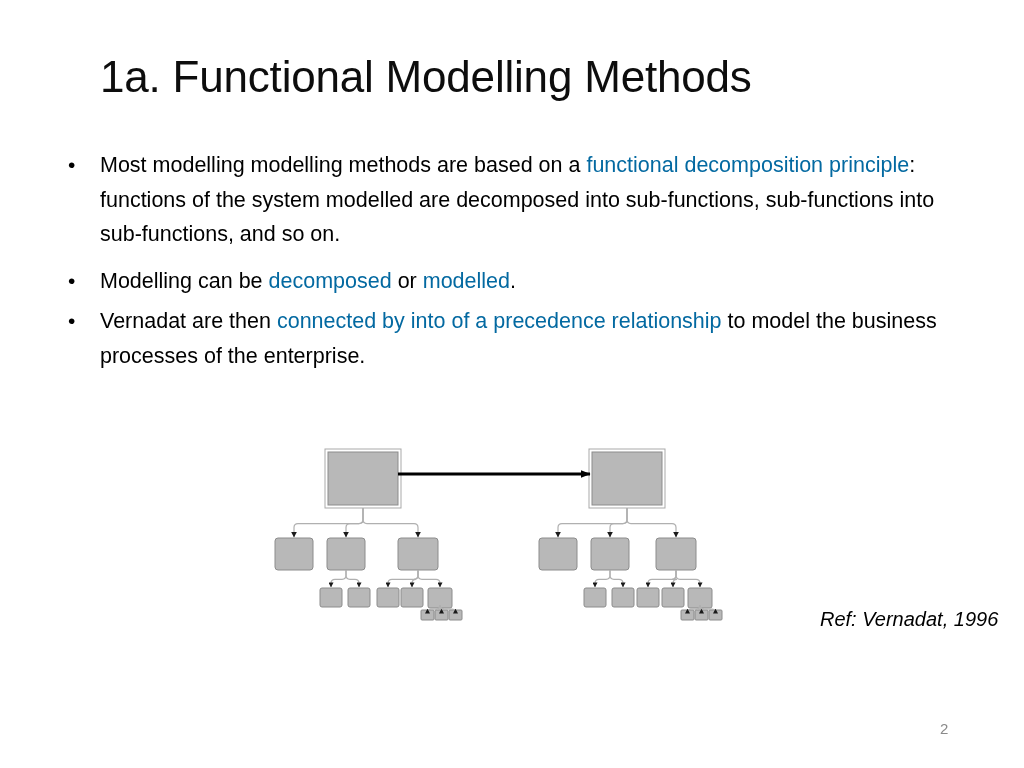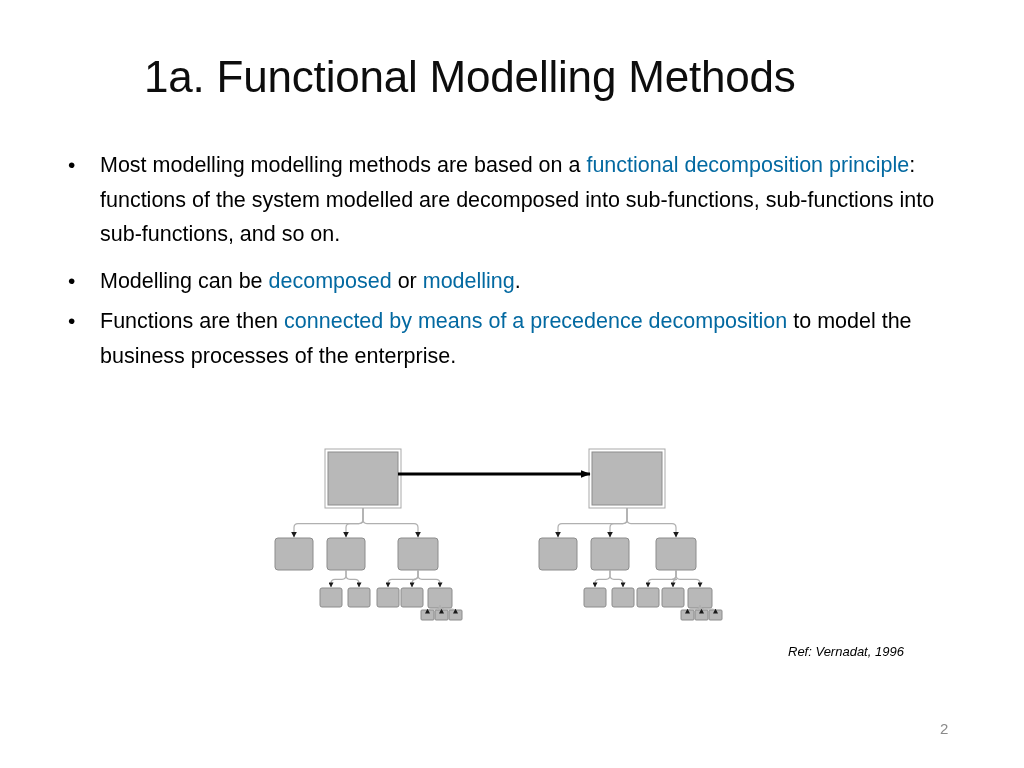--- a/index.html
+++ b/index.html
@@ -21,21 +21,20 @@
     position: absolute;
     left: 100px;
     top: 52px;
     width: 860px;
     font-size: 44px;
     line-height: 1.12;
     font-weight: 400;
     letter-spacing: -0.2px;
     color: #0d0d0d;
     white-space: nowrap;
-    margin-left: 44px;
   }
 
   
   #body-list {
     position: absolute;
     left: 60px;
     top: 148px;
     width: 905px;
   }
   .bullet-row {
@@ -68,27 +67,26 @@
     left: 0;
     top: 0;
     width: 1024px;
     height: 768px;
     pointer-events: none;
   }
 
   
   #reference {
     position: absolute;
-    left: 788px;
+    left: 820px;
     top: 608px;
-    font-size: 13px;
+    font-size: 20px;
     font-style: italic;
     color: #000000;
     white-space: nowrap;
-    margin-top: 36px;
   }
 
   
   #page-number {
     position: absolute;
     left: 940px;
     top: 720px;
     font-size: 15px;
     color: #8a8a8a;
   }
@@ -98,25 +96,25 @@
 
 <div id="slide-title">1a. Functional Modelling Methods</div>
 
 <div id="body-list">
   <div class="bullet-row">
     <span class="bullet-mark">•</span>
     <span class="bullet-text"><span>Most modelling modelling methods are based on a </span><span class="hl">functional decomposition principle</span><span>: functions of the system modelled are decomposed into sub-functions, sub-functions into sub-functions, and so on.</span></span>
   </div>
   <div class="bullet-row tight">
     <span class="bullet-mark">•</span>
-    <span class="bullet-text"><span>Modelling can be </span><span class="hl">decomposed</span><span> or </span><span class="hl">modelling</span><span>.</span></span>
+    <span class="bullet-text"><span>Modelling can be </span><span class="hl">decomposed</span><span> or </span><span class="hl">modelled</span><span>.</span></span>
   </div>
   <div class="bullet-row">
     <span class="bullet-mark">•</span>
-    <span class="bullet-text"><span>Functions are then </span><span class="hl">connected by means of a precedence decomposition</span><span> to model the business processes of the enterprise.</span></span>
+    <span class="bullet-text"><span>Vernadat are then </span><span class="hl">connected by into of a precedence relationship</span><span> to model the business processes of the enterprise.</span></span>
   </div>
 </div>
 
 <svg id="diagram" viewBox="0 0 1024 768" width="1024" height="768">
   <defs>
     <marker id="arrowBlackBig" markerWidth="10" markerHeight="8" refX="9.4" refY="4" orient="auto" markerUnits="userSpaceOnUse">
       <path d="M0,0 L10,4 L0,8 Z" fill="#000000"></path>
     </marker>
     <marker id="arrowBlackSm" markerWidth="6" markerHeight="6" refX="5.4" refY="3" orient="auto" markerUnits="userSpaceOnUse">
       <path d="M0,0 L6,3 L0,6 Z" fill="#1a1a1a"></path>

